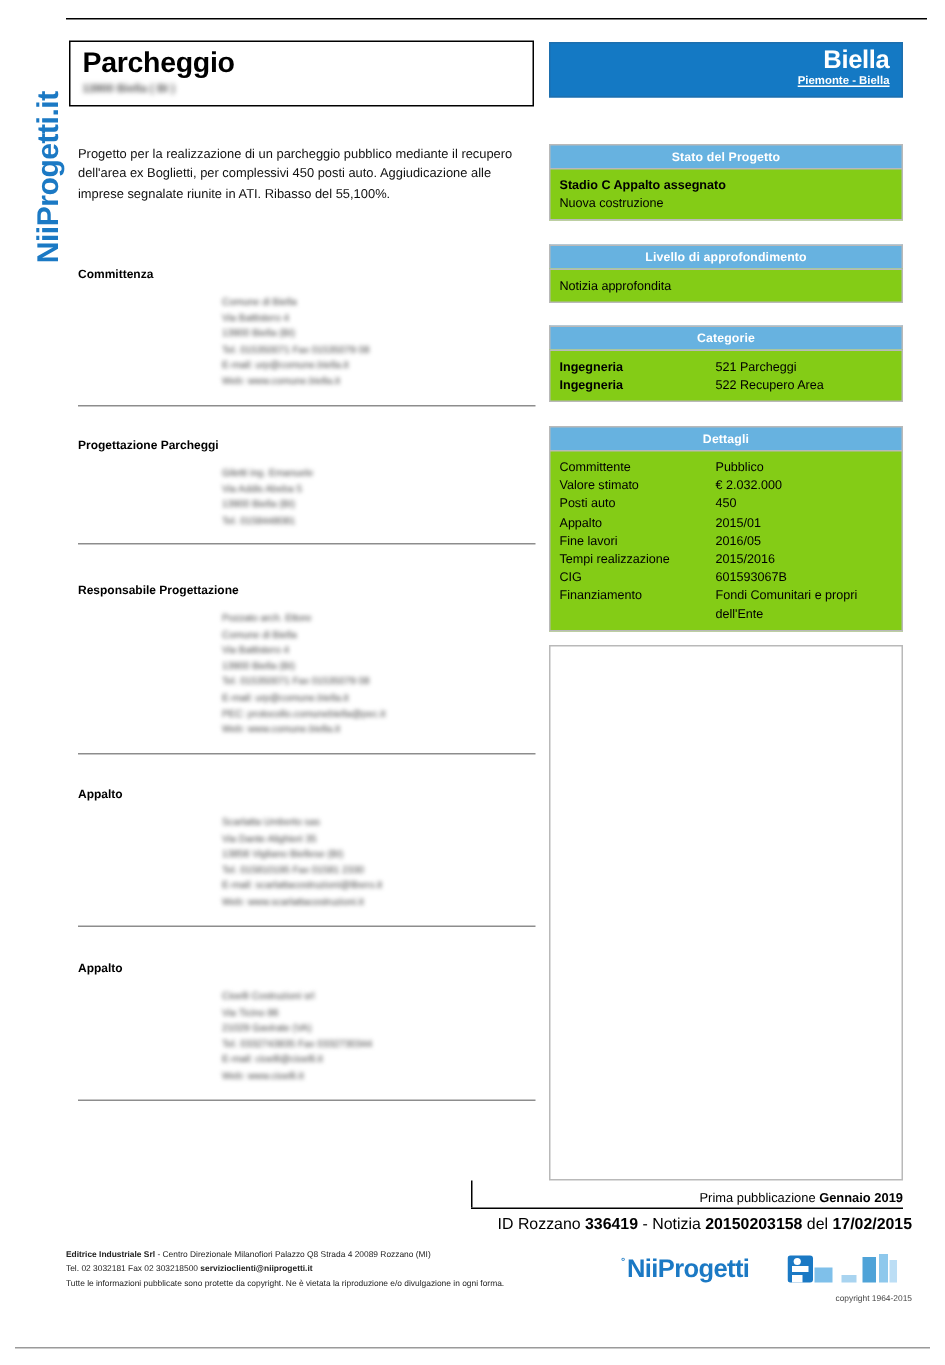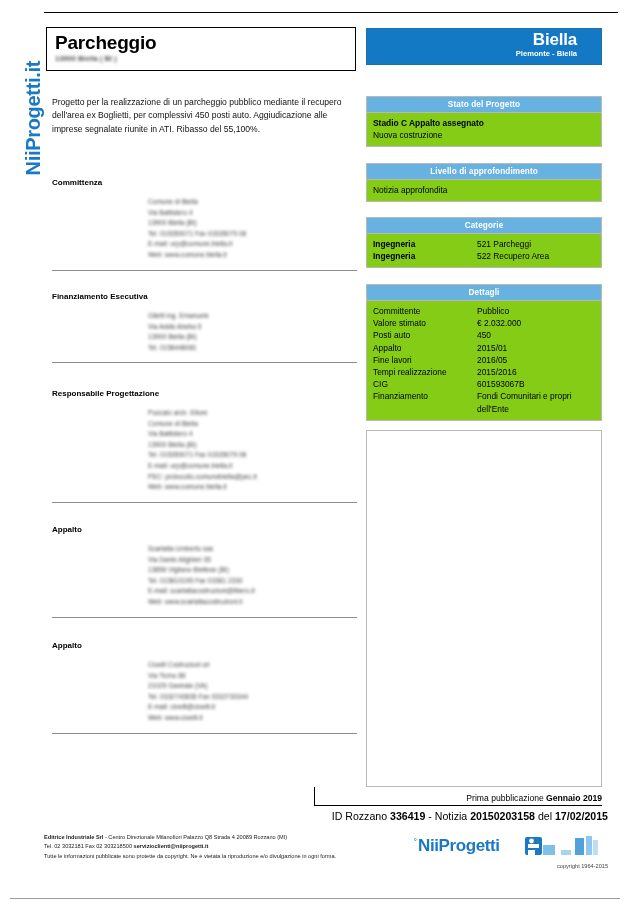--- a/index.html
+++ b/index.html
@@ -121,34 +121,35 @@
   .loc-header {
     position: absolute;
     left: 366px;
     top: 28px;
     width: 236px;
     height: 37px;
     background: #1479c4;
     border: 1px solid #1d6fae;
     box-sizing: border-box;
     text-align: right;
-    padding: 1px 24px 0 0;
+    padding: 1px 8px 0 0;
   }
   .loc-city {
     font-size: 17px;
     font-weight: bold;
     color: #ffffff;
     line-height: 19px;
     letter-spacing: -0.2px;
   }
   .loc-region {
     font-size: 7.6px;
     font-weight: bold;
     color: #ffffff;
     line-height: 10px;
+    text-decoration: underline;
   }
 
   .panel { position: absolute; left: 366px; width: 236px; }
   .panel-head {
     background: #67b2e0;
     border: 1px solid #b9b9b9;
     border-bottom: none;
     box-sizing: border-box;
     text-align: center;
     font-size: 8.2px;
@@ -293,21 +294,21 @@
           <div>Comune di Biella</div>
           <div>Via Battistero 4</div>
           <div>13900 Biella  (BI)</div>
           <div>Tel. 015350071   Fax 01535079 08</div>
           <div>E-mail: urp@comune.biella.it</div>
           <div>Web: www.comune.biella.it</div>
         </div>
         <div class="contact-rule"></div>
       </div>
       <div class="contact-block" style="top: 292px;">
-        <div class="contact-title">Finanziamento Esecutiva</div>
+        <div class="contact-title">Progettazione Parcheggi</div>
         <div class="contact-lines">
           <div>Giletti ing. Emanuele</div>
           <div>Via Addis Abeba 5</div>
           <div>13900 Biella  (BI)</div>
           <div>Tel. 0158448081</div>
         </div>
         <div class="contact-rule"></div>
       </div>
       <div class="contact-block" style="top: 389px;">
         <div class="contact-title">Responsabile Progettazione</div>

